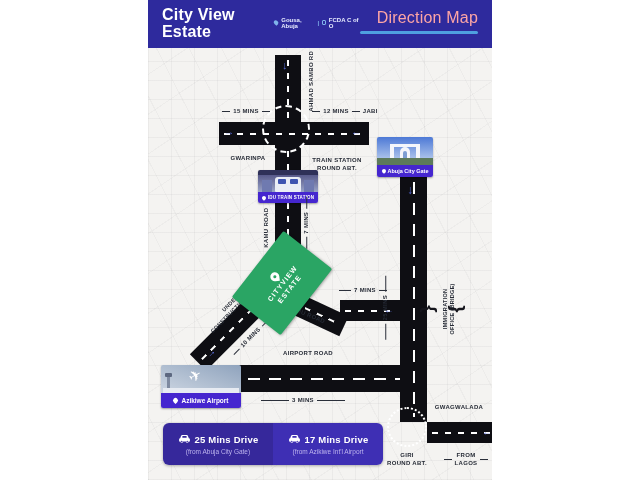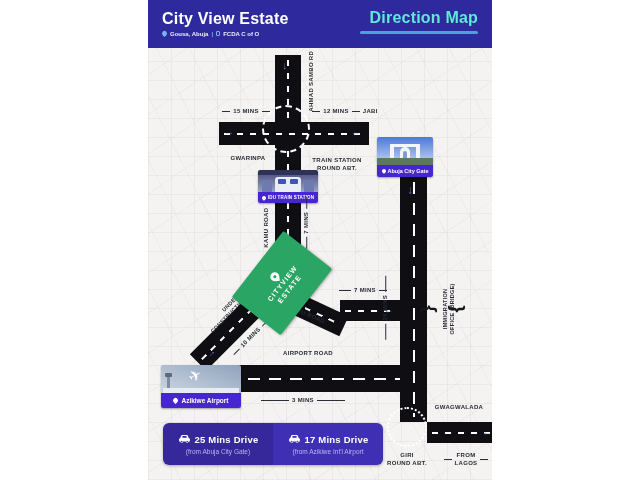--- a/index.html
+++ b/index.html
@@ -2,26 +2,26 @@
 <html><head>
 <meta charset="utf-8">
 <style>
   html,body{margin:0;padding:0;background:#ffffff;}
   *{box-sizing:border-box;font-family:"Liberation Sans",sans-serif;}
   .stage{position:relative;width:640px;height:480px;background:#ffffff;overflow:hidden;}
 
   
   .header{position:absolute;left:148px;top:0;width:344px;height:48px;background:#2e2a9d;
           display:flex;justify-content:space-between;align-items:center;padding:0 14px 6px 14px;}
-  .h-left{display:flex;flex-direction:column;}
+  .h-left{display:flex;flex-direction:row;}
   .h-title{color:#fff;font-weight:bold;font-size:16px;letter-spacing:.2px;line-height:1.05;margin-top:6px;}
   .h-sub{display:flex;align-items:center;gap:3px;margin-top:3px;color:#e8ecff;font-size:6px;font-weight:bold;}
   .h-sub .blue{color:#7fb3ea;}
   .h-right{display:flex;flex-direction:column;align-items:flex-end;}
-  .h-map-title{color:#5eead4;font-weight:bold;font-size:16px;letter-spacing:.2px;margin-top:1px;}
+  .h-map-title{color:#fca5a5;font-weight:normal;font-size:16px;letter-spacing:.2px;margin-top:1px;}
   .h-underline{width:118px;height:3px;background:#4f9fe0;border-radius:2px;margin-top:4px;}
   .notch{position:absolute;left:300px;top:48px;width:0;height:0;
          border-left:20px solid transparent;border-right:20px solid transparent;border-top:12px solid #2e2a9d;}
   .pin{display:inline-block;width:5px;height:5px;background:#7fb3ea;border-radius:50% 50% 50% 0;transform:rotate(-45deg);}
   .doc{display:inline-block;width:4px;height:5px;border:1px solid #7fb3ea;border-radius:1px;}
 
   
   .map{position:absolute;left:148px;top:48px;width:344px;height:432px;background-color:#f4f3f1;
        background-image:
         repeating-linear-gradient(90deg, rgba(60,60,70,.05) 0 1px, transparent 1px 23px),

